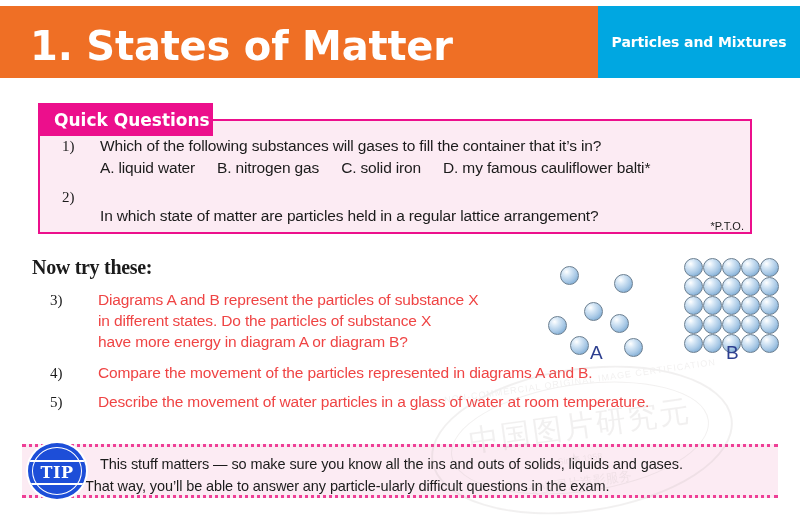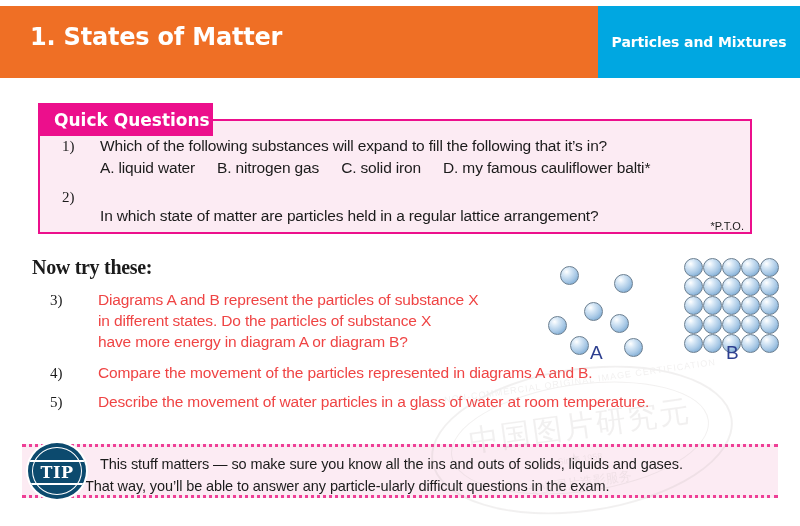--- a/index.html
+++ b/index.html
@@ -18,21 +18,21 @@
     position:absolute;left:0;top:0;width:598px;height:72px;
     background:#ef6f25;
   }
   .header-blue{
     position:absolute;left:598px;top:0;width:202px;height:72px;
     background:#00a7e1;
   }
   .header-title{
     position:absolute;left:30px;top:17px;
     color:#ffffff;
-    font-size:24px;
+    font-size:40px;
     font-weight:bold;
     letter-spacing:-0.2px;
     white-space:nowrap;
     font-family:"DejaVu Sans", sans-serif;
   }
   .header-sub{
     position:absolute;left:0;top:28px;width:202px;
     text-align:center;
     color:#ffffff;
     font-size:14px;
@@ -137,21 +137,21 @@
     position:absolute;left:22px;top:444px;
     width:756px;height:54px;
     background:#fcebf3;
     border-top:3px dotted #ee3f96;
     border-bottom:3px dotted #ee3f96;
     box-sizing:border-box;
   }
   .tip-badge{
     position:absolute;left:26px;top:441px;
     width:62px;height:60px;border-radius:50%;
-    background:#0c4a6e;
+    background:#1d4ed8;
     border:2px solid #ffffff;
     box-sizing:border-box;
     overflow:hidden;
     z-index:6;
   }
   .tip-badge .ring{
     position:absolute;left:4px;top:4px;right:4px;bottom:4px;
     border-radius:50%;
     border:1.5px solid #ffffff;
     box-sizing:border-box;
@@ -246,21 +246,21 @@
   <div class="qq-wrap">
     <div class="qq-box"></div>
     <div class="qq-tab">
       <span class="qq-tab-label">Quick Questions</span>
     </div>
 
     <div class="qq-inner">
 
       <div class="q-row">
         <span class="q-num" style="left:24px;top:19px;">1)</span>
-        <span class="q-text" style="left:62px;top:18px;">Which of the following substances will expand to fill the following that it’s in?</span>
+        <span class="q-text" style="left:62px;top:18px;">Which of the following substances will gases to fill the container that it’s in?</span>
         <span class="q-opts" style="left:62px;top:40px;">
           <span class="q-opt">A. liquid water</span><span class="q-sp"></span><span class="q-opt">B. nitrogen gas</span><span class="q-sp"></span><span class="q-opt">C. solid iron</span><span class="q-sp"></span><span class="q-opt">D. my famous cauliflower balti*</span>
         </span>
       </div>
 
       <div class="q-row">
         <span class="q-num" style="left:24px;top:70px;">2)</span>
         <span class="q-text" style="left:62px;top:69px;margin-top:19px;">In which state of matter are particles held in a regular lattice arrangement?</span>
       </div>
       <span class="pto">*P.T.O.</span>

